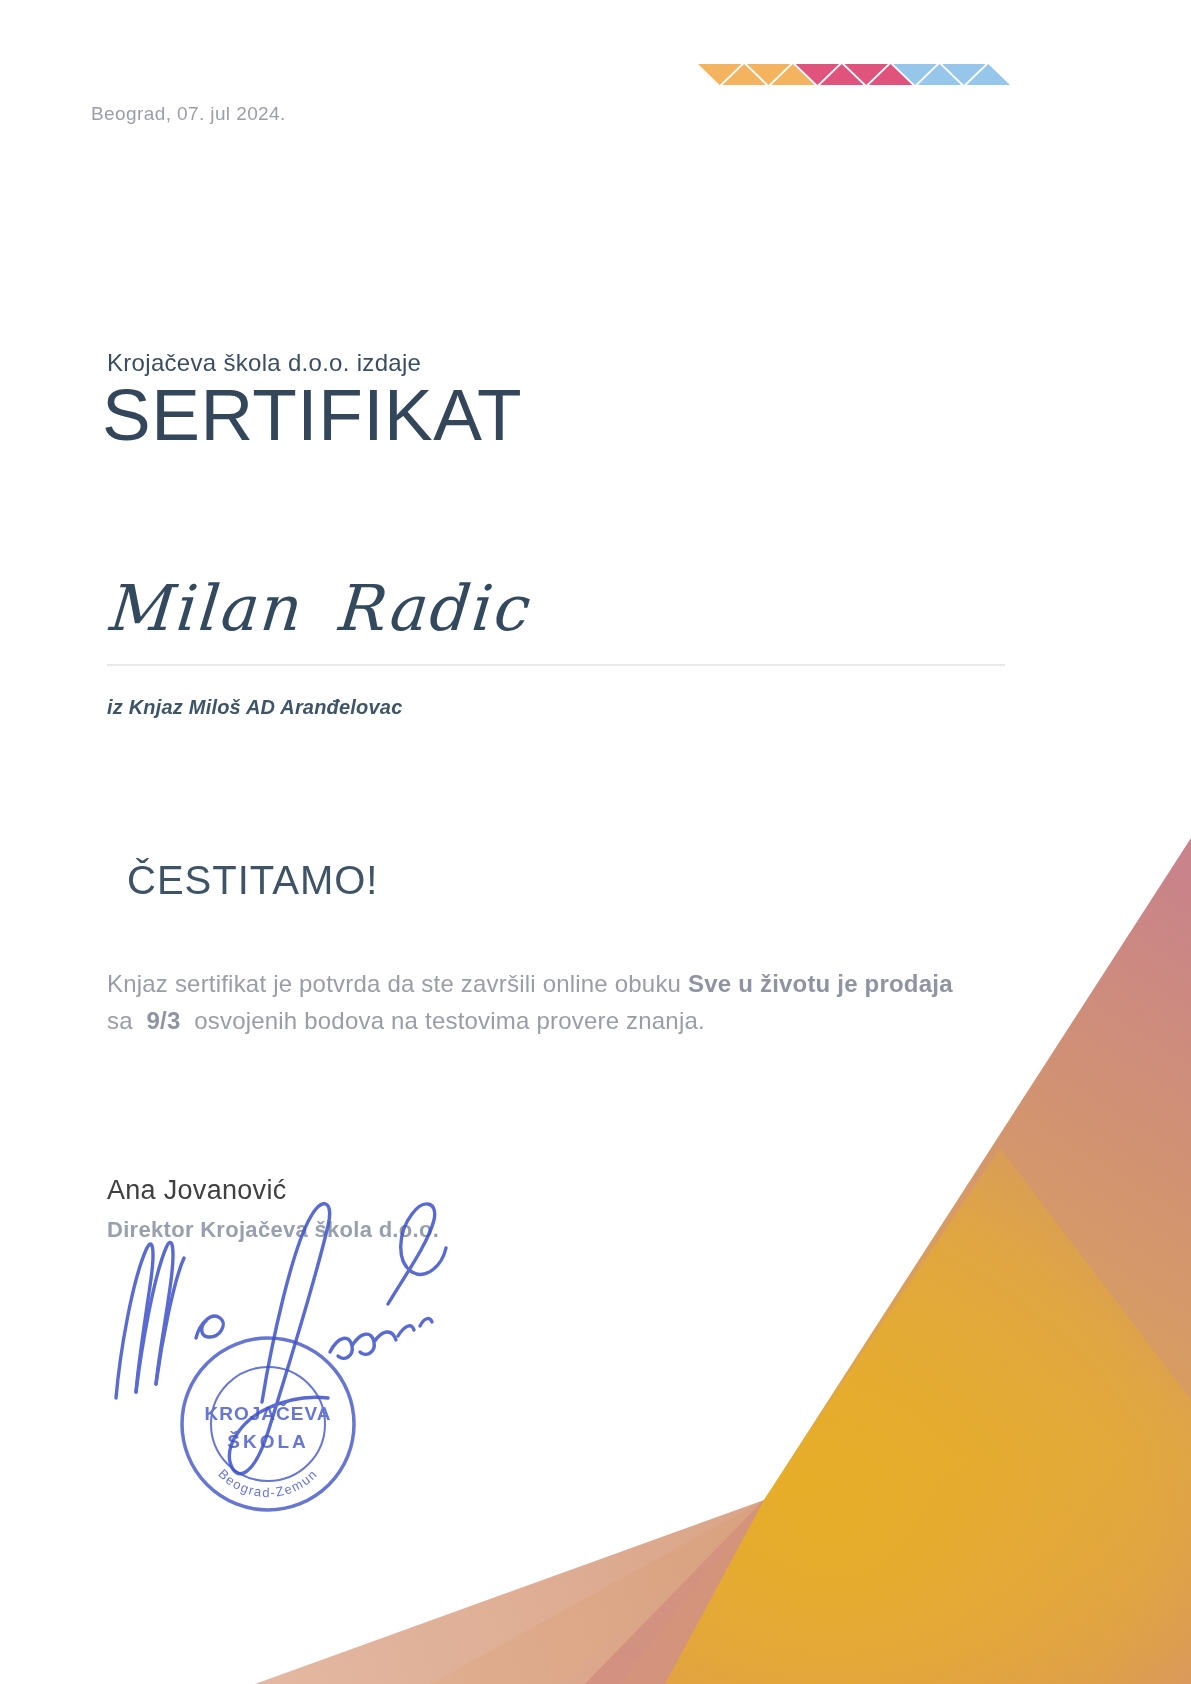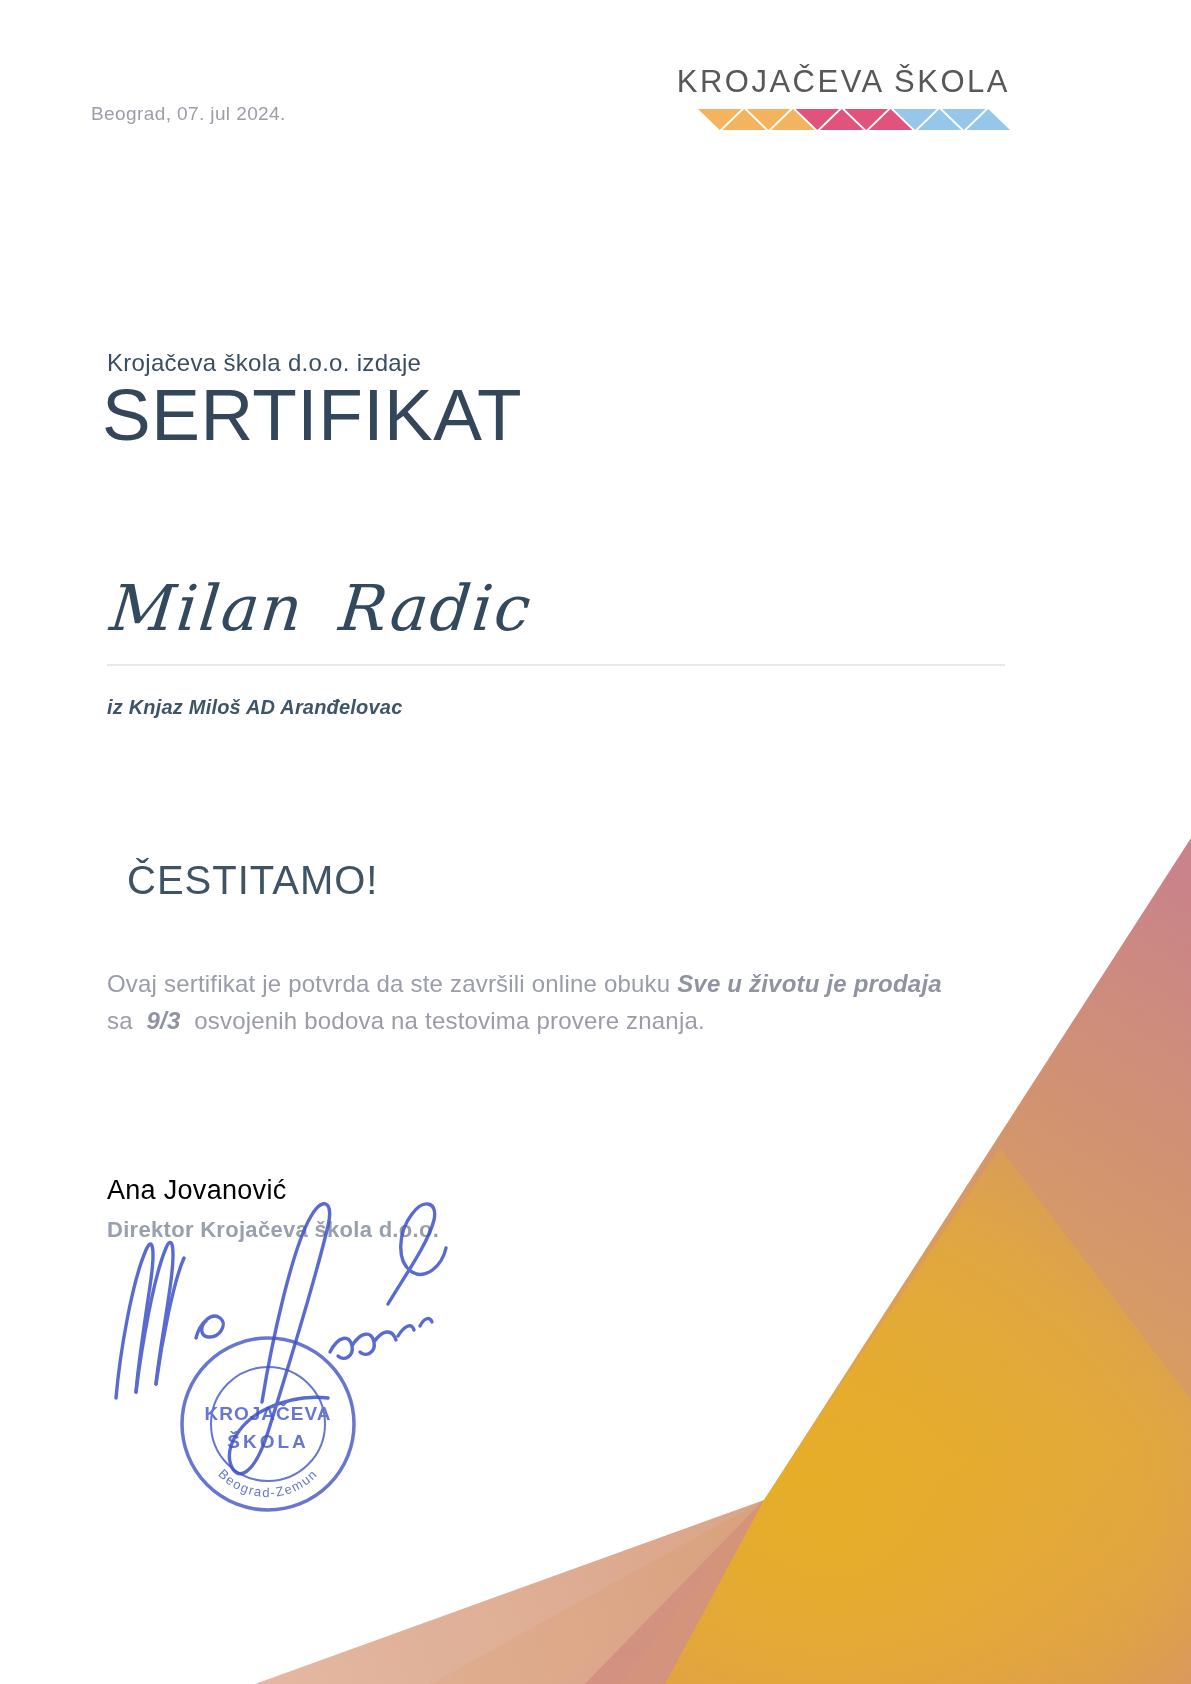--- a/index.html
+++ b/index.html
@@ -26,22 +26,22 @@
   .recipient-name{
     left:107px;top:572px;font-size:63px;color:#334A5E;
     font-family:"DejaVu Serif", serif;font-style:italic;
     transform:skewX(-6deg);transform-origin:left bottom;
     letter-spacing:2px;word-spacing:14px;white-space:nowrap;
   }
   .name-rule{left:107px;top:664px;width:898px;height:2px;background:#E9E9EC;}
   .company{left:107px;top:696px;font-size:20px;font-style:italic;font-weight:600;color:#3E5468;letter-spacing:.2px;}
   .congrats-heading{left:107px;top:858px;font-size:40px;font-weight:500;letter-spacing:1px;color:#3E5366;margin-left:20px;}
   .body-text{left:107px;top:941px;width:860px;font-size:24px;line-height:1.56;color:#9A9CA8;letter-spacing:.2px;}
-  .body-text b{font-weight:700;color:#8F93A2;font-style:italic;}
-  .signatory-name{left:107px;top:1175px;font-size:27px;font-weight:500;color:#000000;letter-spacing:.3px;}
+  .body-text b{font-weight:700;color:#8F93A2;}
+  .signatory-name{left:107px;top:1175px;font-size:27px;font-weight:500;color:#404040;letter-spacing:.3px;}
   .signatory-role{left:107px;top:1217px;font-size:22px;color:#97A0AC;letter-spacing:.3px;font-weight:bold;}
 </style>
 </head>
 <body>
 
 <div class="page">
 
   <svg id="bg-art" viewBox="0 0 1191 1684" aria-hidden="true">
     <defs>
       <linearGradient id="g1" gradientUnits="userSpaceOnUse" x1="1191" y1="880" x2="790" y2="1520">
@@ -68,21 +68,20 @@
     <polygon points="1000,1148 764,1500 620,1684 1191,1684 1191,1400" fill="url(#g2)"></polygon>
     <polygon points="764,1500 255,1684 585,1684" fill="url(#g4)" opacity="0.95"></polygon>
     <polygon points="764,1500 585,1684 665,1684" fill="#D29183" opacity="0.9"></polygon>
   </svg>
 
   <div class="content">
 
     <div class="abs date">Beograd, 07. jul 2024.</div>
 
     <div class="abs logo">
-      <div class="logo-text">KROJAČEVA ŠKOLA</div>
       <svg width="312" height="21" viewBox="0 0 345 23">
         <polygon points="0,0 48,0 24,23" fill="#F4B45F"></polygon>
         <polygon points="27,23 75,23 51,0" fill="#F4B45F"></polygon>
         <polygon points="54,0 102,0 78,23" fill="#F4B45F"></polygon>
         <polygon points="81,23 129,23 105,0" fill="#F4B45F"></polygon>
         <polygon points="108,0 156,0 132,23" fill="#E0537C"></polygon>
         <polygon points="135,23 183,23 159,0" fill="#E0537C"></polygon>
         <polygon points="162,0 210,0 186,23" fill="#E0537C"></polygon>
         <polygon points="189,23 237,23 213,0" fill="#E0537C"></polygon>
         <polygon points="216,0 264,0 240,23" fill="#96C6E9"></polygon>
@@ -94,21 +93,21 @@
 
     <div class="abs issuer">Krojačeva škola d.o.o. izdaje</div>
     <div class="abs cert-title">SERTIFIKAT</div>
 
     <div class="abs recipient-name">Milan Radic</div>
     <div class="abs name-rule"></div>
     <div class="abs company">iz Knjaz Miloš AD Aranđelovac</div>
 
     <div class="abs congrats-heading">ČESTITAMO!</div>
 
-    <p class="abs body-text"><span>Ovaj sertifikat je potvrda da ste završili online obuku </span><b>Sve u životu je prodaja</b><span> sa &nbsp;</span><b>9/3</b><span>&nbsp; osvojenih bodova na testovima provere znanja.</span></p>
+    <p class="abs body-text"><span>Knjaz sertifikat je potvrda da ste završili online obuku </span><b>Sve u životu je prodaja</b><span> sa &nbsp;</span><b>9/3</b><span>&nbsp; osvojenih bodova na testovima provere znanja.</span></p>
 
     <div class="abs signatory-name">Ana Jovanović</div>
     <div class="abs signatory-role">Direktor Krojačeva škola d.o.o.</div>
   </div>
 
   <svg id="overlay" viewBox="0 0 1191 1684" aria-hidden="true">
 
     <g opacity="0.82">
       <circle cx="268" cy="1424" r="86" fill="none" stroke-width="3.5" stroke="#4558C8"></circle>
       <circle cx="268" cy="1424" r="57" fill="none" stroke-width="2" stroke="#4558C8"></circle>

